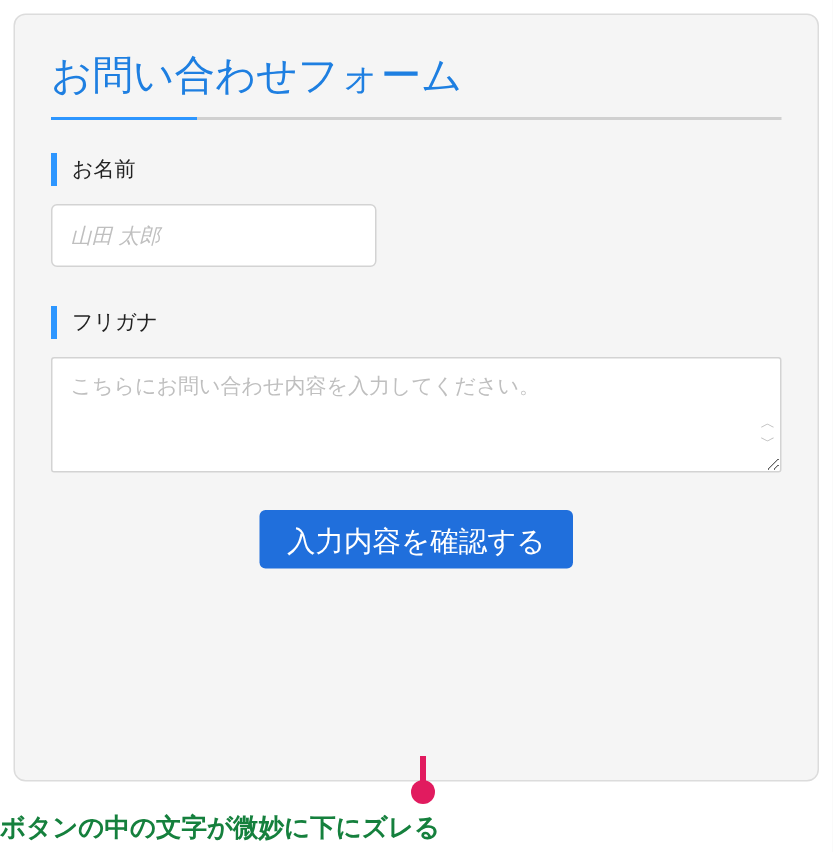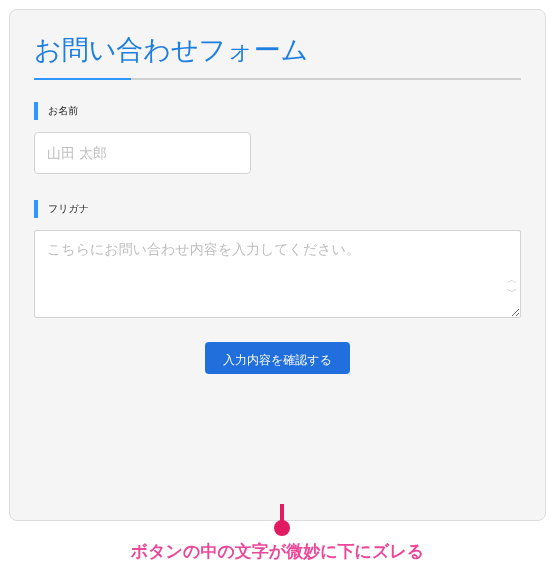--- a/index.html
+++ b/index.html
@@ -27,40 +27,41 @@
   }
   .title-rule {
     height: 2px;
     width: 100%;
     background: linear-gradient(to right, #2d96ff 0%, #2d96ff 20%, #d0d0d0 20%, #d0d0d0 100%);
     margin-bottom: 22px;
   }
   .field-label {
     border-left: 4px solid #2d96ff;
     padding: 2px 0 2px 10px;
-    font-size: 10px;
+    font-size: 14px;
     color: #222;
     margin: 4px 0 12px 0;
   }
   .text-input {
     width: 217px;
     height: 42px;
     border: 1px solid #d3d3d3;
     border-radius: 4px;
     background: #fff;
     padding: 4px 12px;
     font-size: 14px;
     color: #333;
     margin-bottom: 22px;
     font-family: inherit;
+    font-style: italic;
   }
   .text-input::placeholder { color: #bfbfbf; }
   .textarea {
     width: 100%;
-    height: 88px;
+    height: 77px;
     border: 1px solid #d3d3d3;
     border-radius: 2px;
     background: #fff;
     padding: 10px 12px;
     font-size: 14px;
     color: #333;
     font-family: inherit;
     resize: vertical;
     margin-bottom: 20px;
     position: relative;
@@ -80,21 +81,21 @@
     font-size: 10px;
     line-height: 1;
   }
   .btn-row { text-align: center; }
   .submit-btn {
     display: inline-block;
     background: #206fdc;
     color: #fff;
     border: none;
     border-radius: 4px;
-    font-size: 12px;
+    font-size: 19px;
     padding: 12px 18px 8px 18px; 
     line-height: 1;
     cursor: pointer;
     font-family: inherit;
     position: relative;
   }
   .pointer {
     position: absolute;
     left: 272px;
     top: 504px;
@@ -109,22 +110,21 @@
   .pointer .dot {
     position: absolute; left: 2px; top: 16px;
     width: 16px; height: 16px;
     background: #e11b5f;
     border-radius: 50%;
   }
   .caption {
     position: absolute;
     left: 0; width: 555px;
     top: 540px;
-    text-align: center;
-    color: #ec4899;
+    color: #15803d;
     font-size: 17px;
     font-weight: 600;
   }
 </style>
 </head>
 <body>
 
 <div class="panel">
 
   <div class="title">お問い合わせフォーム</div>

